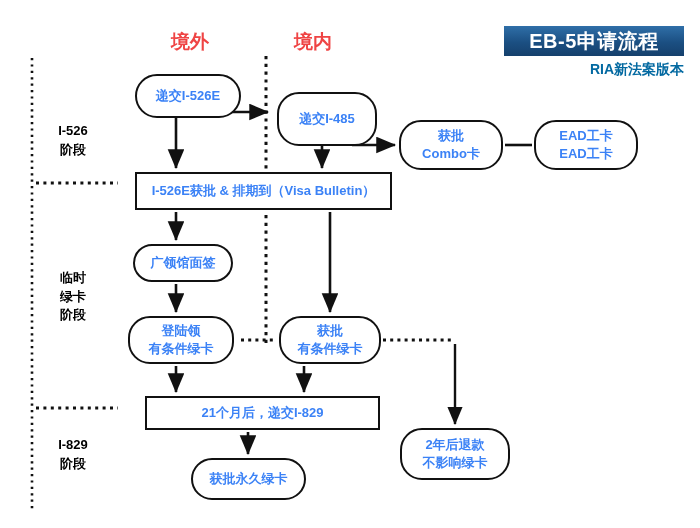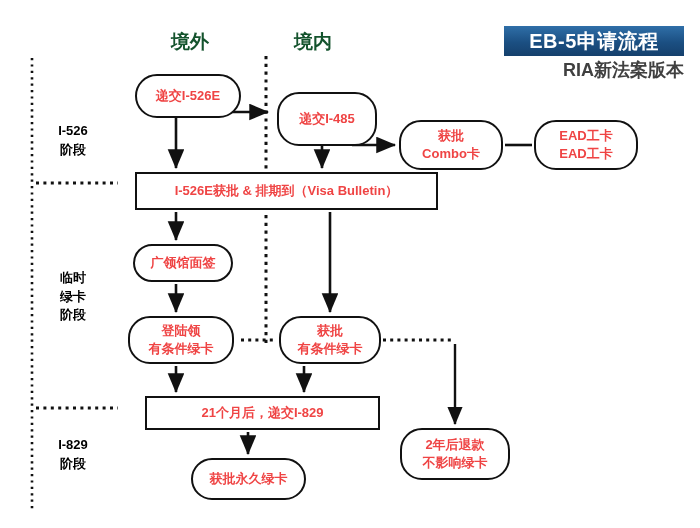--- a/index.html
+++ b/index.html
@@ -36,28 +36,28 @@
     font-size: 20px;
     font-weight: bold;
     letter-spacing: 0.5px;
     line-height: 1;
     white-space: nowrap;
   }
   #header-subtitle {
     left: 504px; top: 60px;
     width: 180px; height: 20px;
     display: flex; align-items: center; justify-content: flex-end;
-    font-size: 18px; font-weight: bold; color: #404040;
+    font-size: 14px; font-weight: bold; color: #0369a1;
     white-space: nowrap;
     z-index: 6;
   }
 
   
   .col-head {
-    font-size: 19px; font-weight: bold; color: #14532d;
+    font-size: 19px; font-weight: bold; color: #ef4444;
     display: flex; align-items: center; justify-content: center;
     white-space: nowrap;
   }
   #col-head-overseas { left: 135px; top: 28px; width: 110px; height: 28px; }
   #col-head-domestic { left: 258px; top: 28px; width: 110px; height: 28px; }
 
   
   .stage-label {
     display: flex; flex-direction: column;
     align-items: center; justify-content: center;
@@ -69,34 +69,34 @@
   #stage-label-temp  { left: 38px; top: 262px; width: 70px; height: 70px; }
   #stage-label-i829  { left: 38px; top: 432px; width: 70px; height: 46px; }
 
   
   .node {
     border: 2.5px solid #111111;
     background: #ffffff;
     display: flex; flex-direction: column;
     align-items: center; justify-content: center;
     text-align: center;
-    font-size: 13px; font-weight: bold; color: #ef4444;
+    font-size: 13px; font-weight: bold; color: #3b82f6;
     line-height: 1.35;
     z-index: 4;
     white-space: nowrap;
   }
   .node.pill { border-radius: 22px; }
   .node.rect { border-radius: 0; }
   .node .ln { display: block; }
 
   #node-submit-i526e   { left: 135px; top: 74px;  width: 106px; height: 44px; }
   #node-submit-i485    { left: 277px; top: 92px;  width: 100px; height: 54px; }
   #node-approved-combo { left: 399px; top: 120px; width: 104px; height: 50px; }
   #node-ead-ap         { left: 534px; top: 120px; width: 104px; height: 50px; }
-  #node-i526e-approved { left: 135px; top: 172px; width: 303px; height: 38px; font-size: 13px; }
+  #node-i526e-approved { left: 135px; top: 172px; width: 257px; height: 38px; font-size: 13px; }
   #node-consulate      { left: 133px; top: 244px; width: 100px; height: 38px; }
   #node-land-cgc       { left: 128px; top: 316px; width: 106px; height: 48px; }
   #node-approved-cgc   { left: 279px; top: 316px; width: 102px; height: 48px; }
   #node-21-months      { left: 145px; top: 396px; width: 235px; height: 34px; }
   #node-perm-gc        { left: 191px; top: 458px; width: 115px; height: 42px; }
   #node-refund         { left: 400px; top: 428px; width: 110px; height: 52px; }
 </style>
 </head>
 <body>
 

